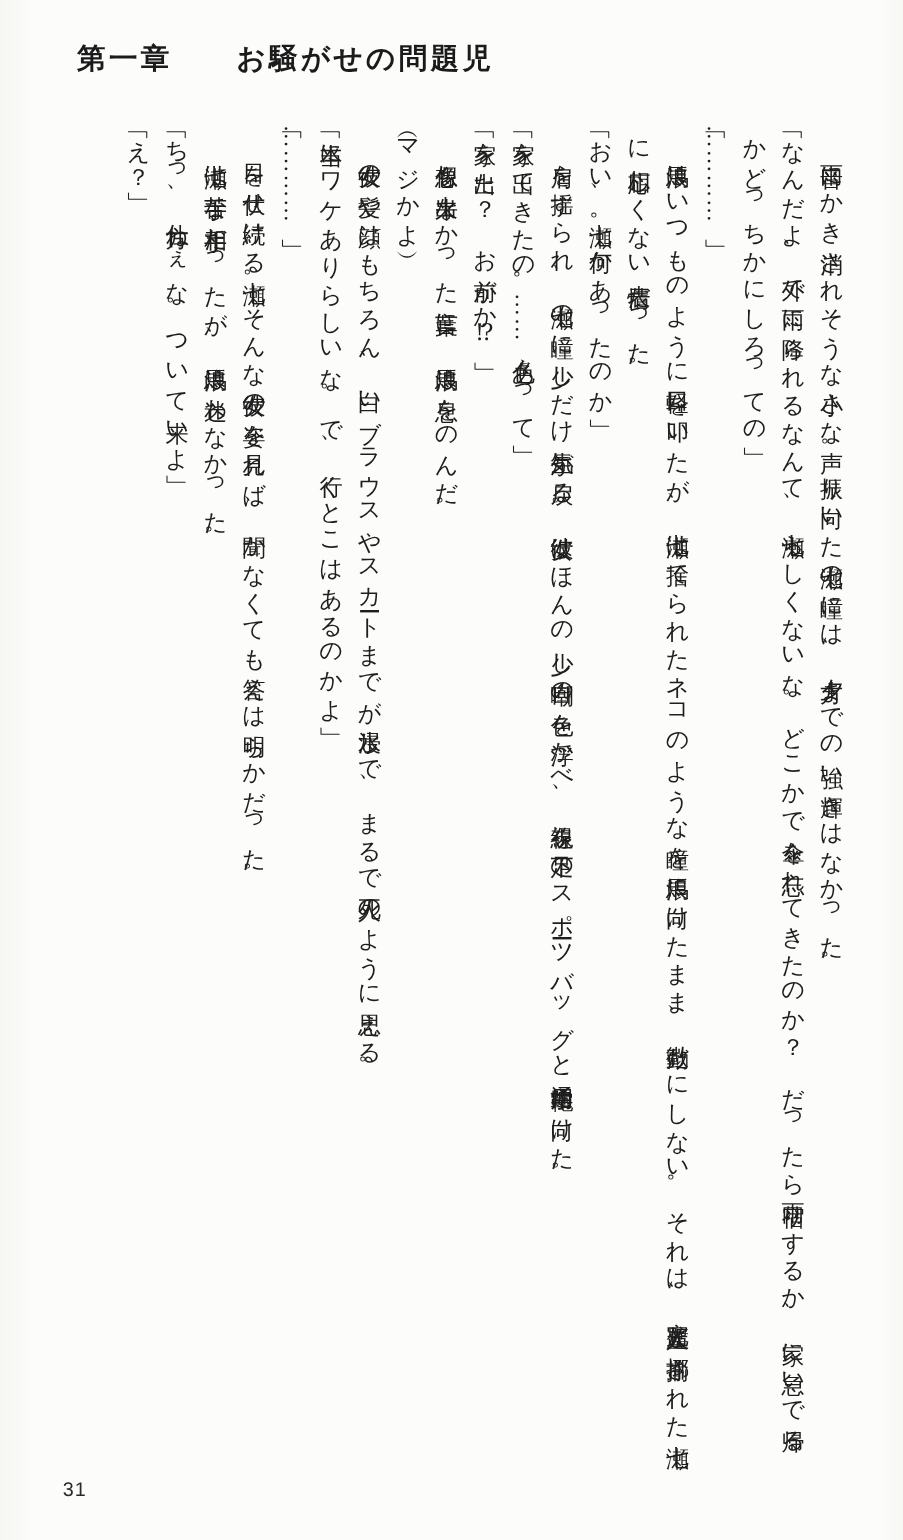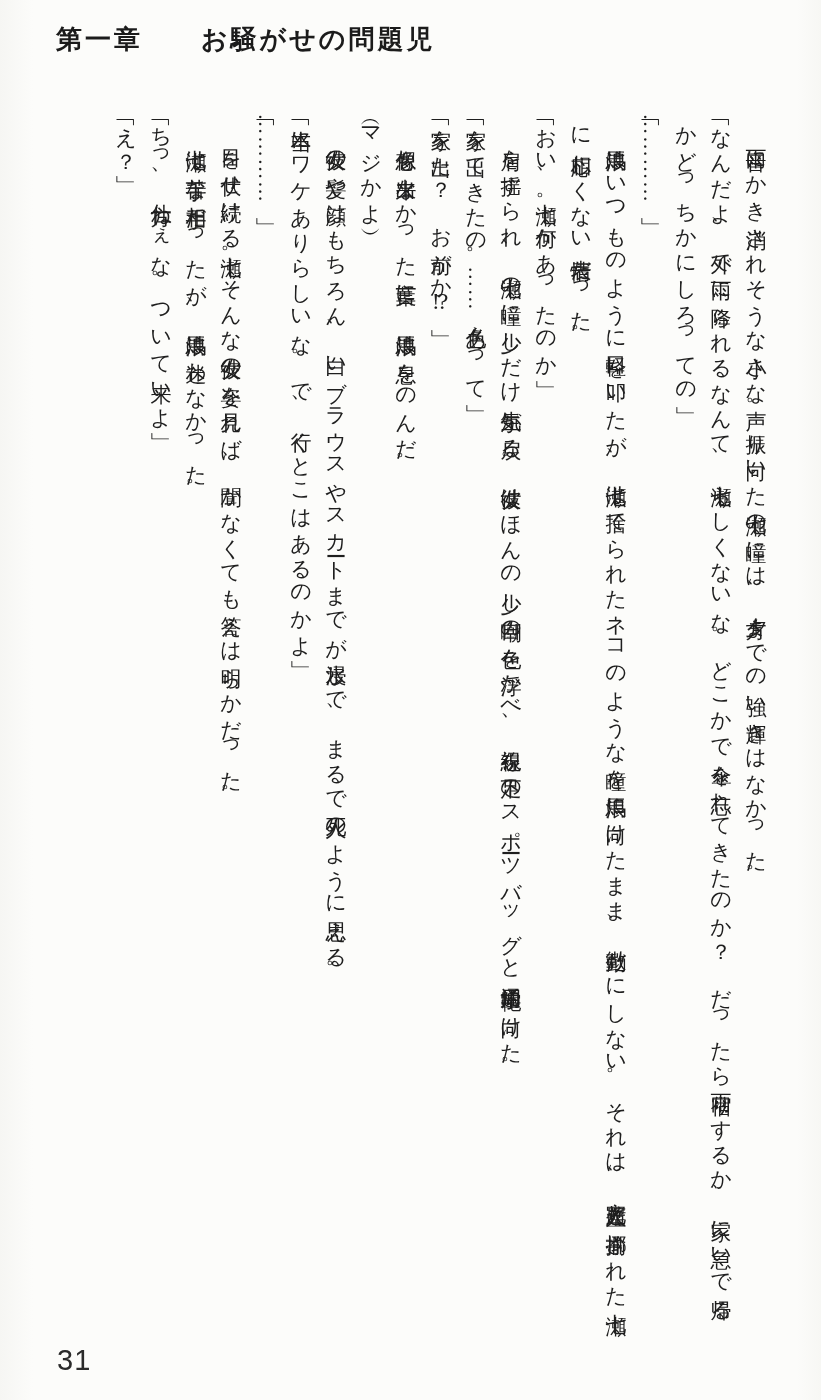--- a/index.html
+++ b/index.html
@@ -11,21 +11,21 @@
   .page {
     position: relative;
     width: 821px; height: 1400px;
     background: linear-gradient(90deg, #f6f6f3 0%, #fcfcfa 4%, #fcfcfa 97%, #f7f7f4 100%);
     color: #1c1c1c;
     overflow: hidden;
   }
   .chapter {
     position: absolute;
     left: 56px; top: 22px;
-    margin: 0;
+    margin: 14px;
     font-size: 26px;
     font-weight: 600;
     letter-spacing: 3px;
     color: #1b1b1b;
     white-space: pre;
   }
   .text-block {
     position: absolute;
     top: 112px; right: 48px;
     width: 716px; height: 1200px;
@@ -35,21 +35,21 @@
     line-height: 35px;       
     letter-spacing: 1.5px;   
     color: #1e1e1e;
   }
   .text-block p { margin: 0; padding: 0; }
   .text-block p.ind { text-indent: 1em; }
   .pagenum {
     position: absolute;
     left: 57px; top: 1344px;
     font-family: "Liberation Sans", "DejaVu Sans", sans-serif;
-    font-size: 29px;
+    font-size: 18px;
     letter-spacing: 1px;
     color: #2a2a2a;
   }
 </style>
 </head>
 <body>
 
 <div class="page">
 
   <h1 class="chapter">第一章　　お騒がせの問題児</h1>

